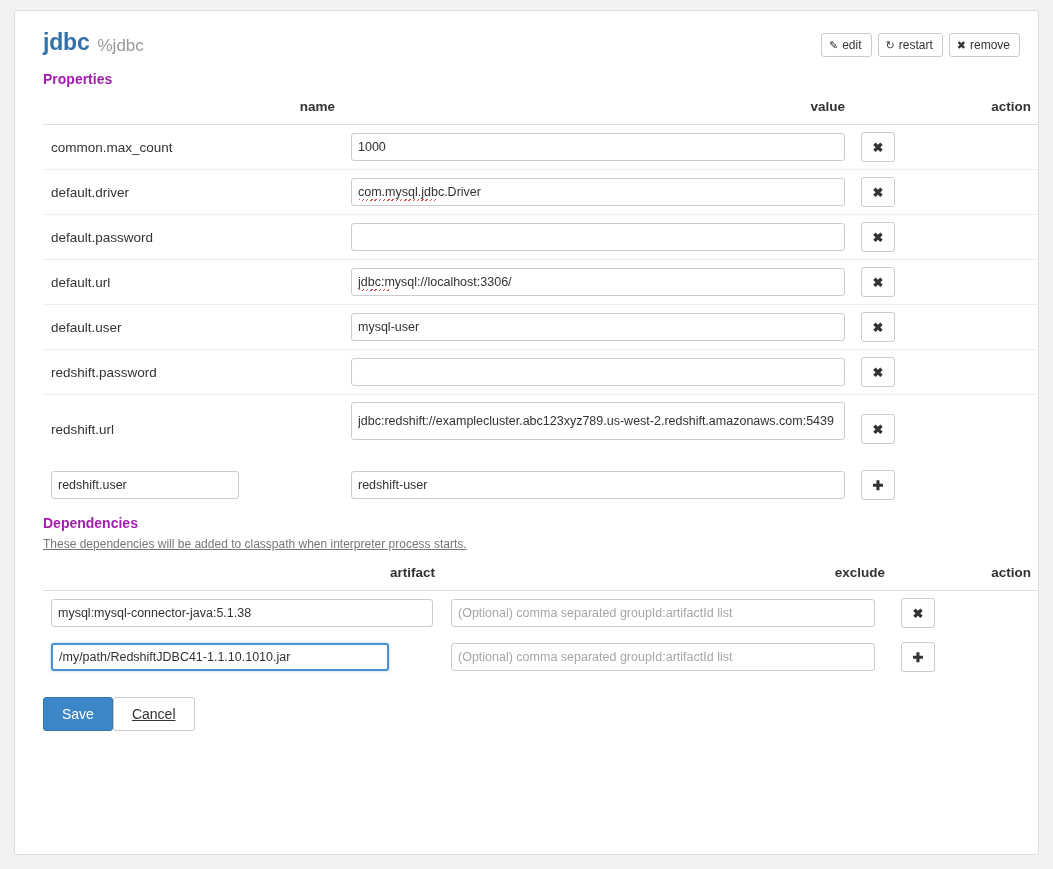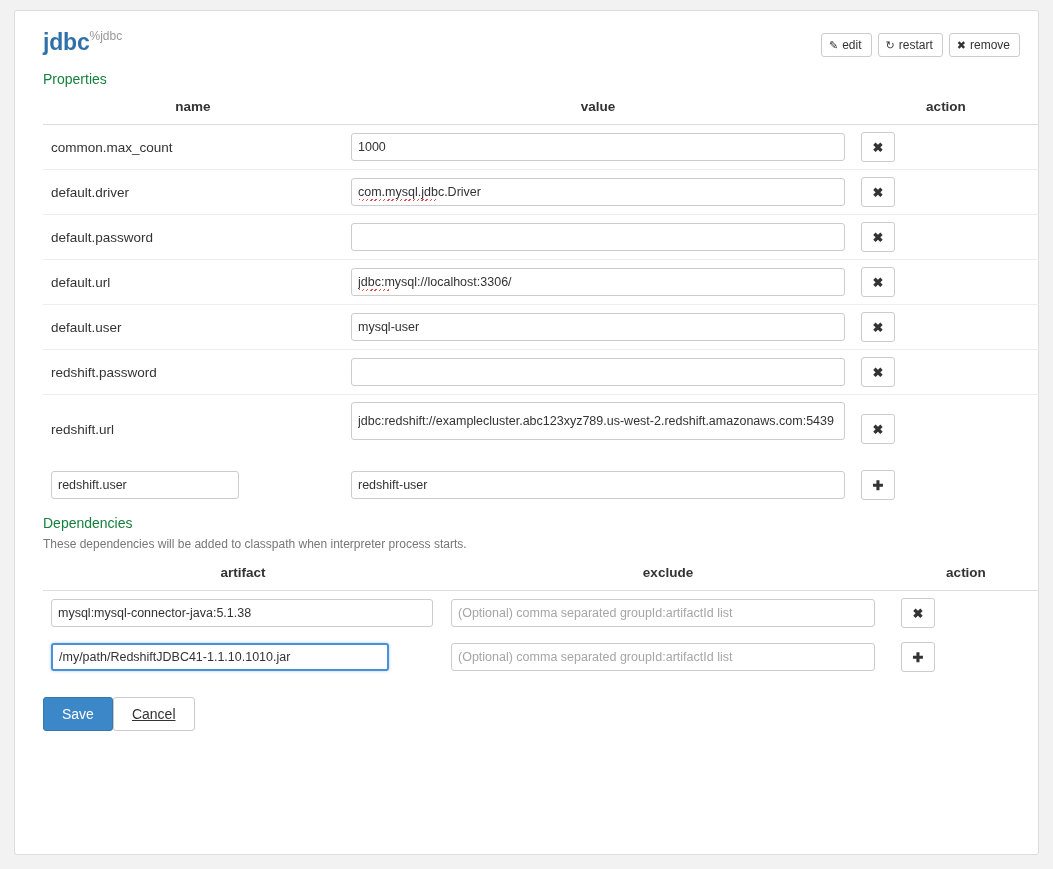--- a/index.html
+++ b/index.html
@@ -32,31 +32,32 @@
 
   
   .header {
     display: flex;
     align-items: flex-start;
     justify-content: space-between;
     padding: 2px 0 6px 14px;
   }
   .title-wrap {
     display: flex;
-    align-items: flex-start;
+    align-items: flex-end;
+    gap: 8px;
   }
   .title-name {
     color: #3071a9;
     font-size: 23px;
     font-weight: bold;
     letter-spacing: -0.2px;
   }
   .title-magic {
     color: #999999;
-    font-size: 12px;
+    font-size: 17px;
   }
   .header-buttons {
     display: flex;
     gap: 6px;
     padding-right: 4px;
     padding-top: 4px;
   }
   .btn-sm {
     background: #ffffff;
     border: 1px solid #cccccc;
@@ -68,38 +69,39 @@
     display: inline-flex;
     align-items: center;
     gap: 4px;
     cursor: pointer;
   }
   .btn-sm .gl { font-size: 11px; color: #333; }
 
   
   .section-title {
     font-size: 14px;
-    font-weight: normal;
-    color: #15803d;
+    font-weight: bold;
+    color: #a21caf;
     padding: 8px 0 6px 14px;
   }
   .section-desc {
     font-size: 12px;
     color: #777777;
     padding: 0 0 8px 14px;
+    text-decoration: underline;
   }
 
   
   table.grid {
     width: 996px;
     margin: 0 0 0 14px;
     border-collapse: collapse;
   }
   table.grid th {
-    text-align: center;
+    text-align: right;
     font-size: 13.5px;
     font-weight: bold;
     color: #333333;
     padding: 6px 8px 10px 8px;
     border-bottom: 1px solid #dddddd;
   }
   table.grid td {
     padding: 7px 8px;
     border-bottom: 1px solid #eeeeee;
     vertical-align: middle;

